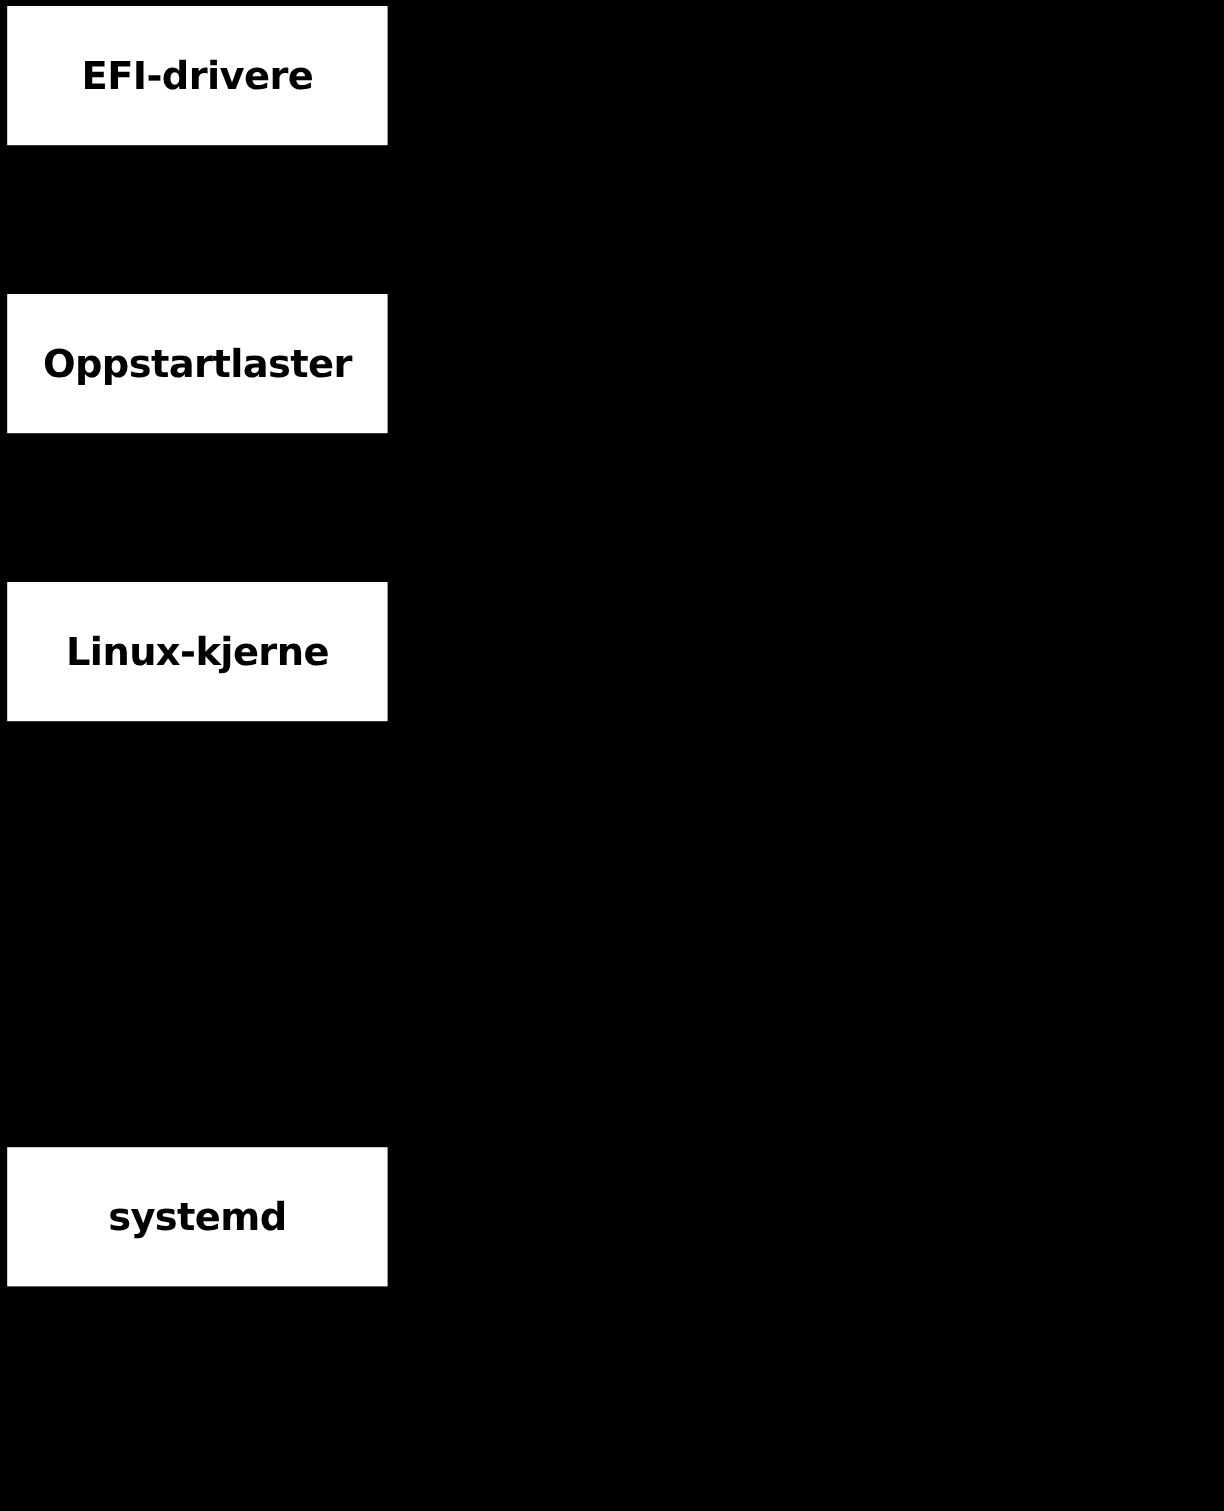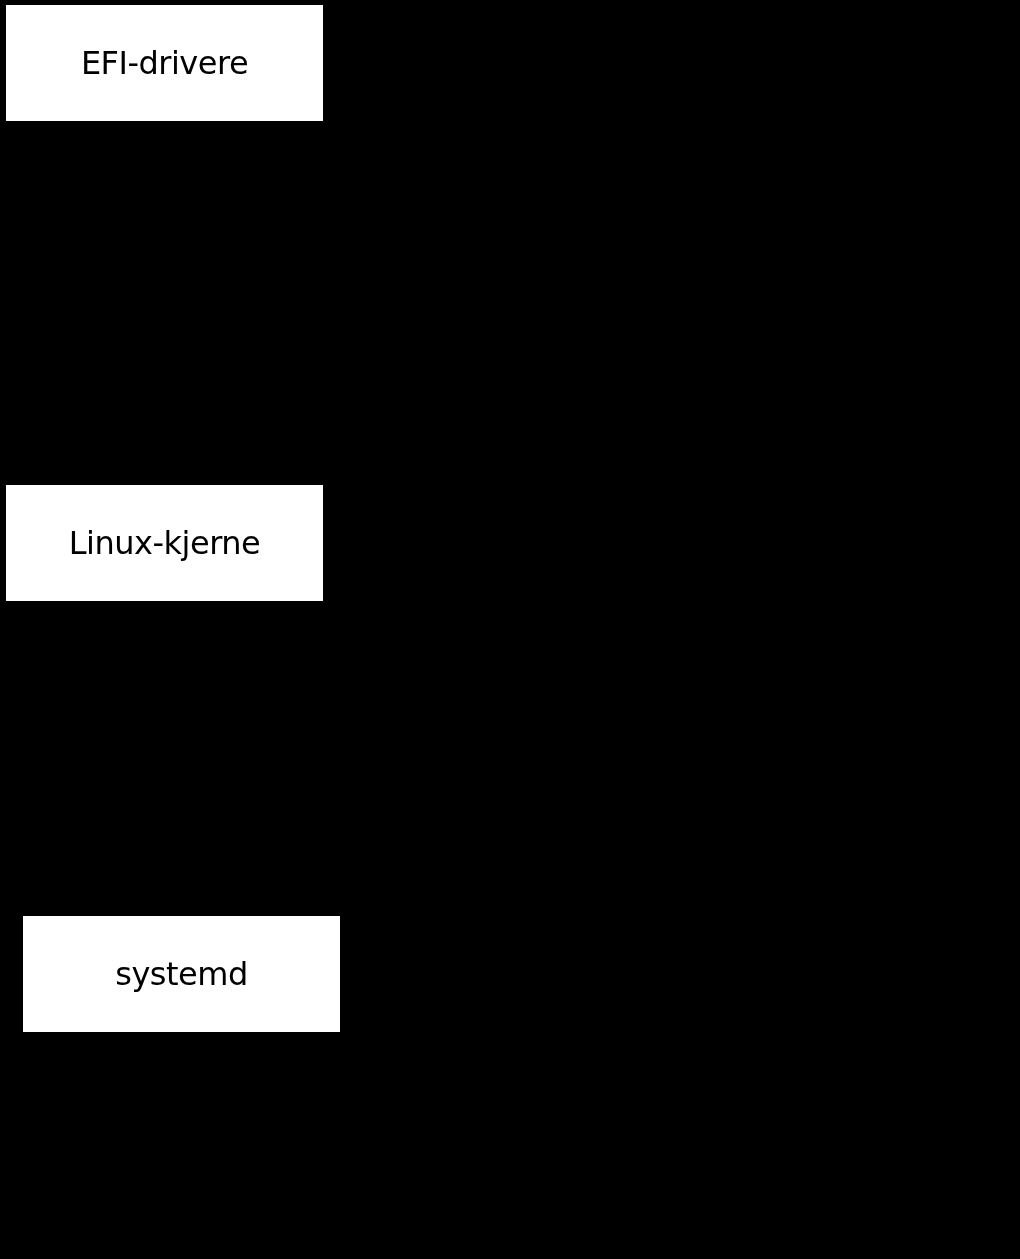--- a/index.html
+++ b/index.html
@@ -7,20 +7,21 @@
     padding: 0;
     background: #000000;
   }
   .canvas {
     position: relative;
     width: 1020px;
     height: 1259px;
     background: #000000;
     overflow: hidden;
     font-family: "DejaVu Sans", "Liberation Sans", sans-serif;
+    font-weight: bold;
   }
   .flow-node {
     position: absolute;
     left: 6px;
     width: 317px;
     height: 116px;
     background: #ffffff;
     color: #000000;
     display: flex;
     align-items: center;
@@ -31,31 +32,34 @@
     font-size: 32px;
     line-height: 1;
     letter-spacing: -0.5px;
     color: #000000;
     white-space: nowrap;
   }
   .node-1 { top: 5px; }
   .node-2 { top: 245px; }
   .node-3 { top: 485px; }
   .node-4 { top: 725px; }
-  .node-5 { top: 916px; margin-left: 17px; }
+  .node-5 { top: 956px; }
 </style>
 </head>
 <body>
 
 <div class="canvas">
 
   <div class="flow-node node-1">
     <span class="node-label">EFI-drivere</span>
   </div>
 
+  <div class="flow-node node-2">
+    <span class="node-label">Oppstartlaster</span>
+  </div>
 
   <div class="flow-node node-3">
     <span class="node-label">Linux-kjerne</span>
   </div>
 
 
   <div class="flow-node node-5">
     <span class="node-label">systemd</span>
   </div>
 

